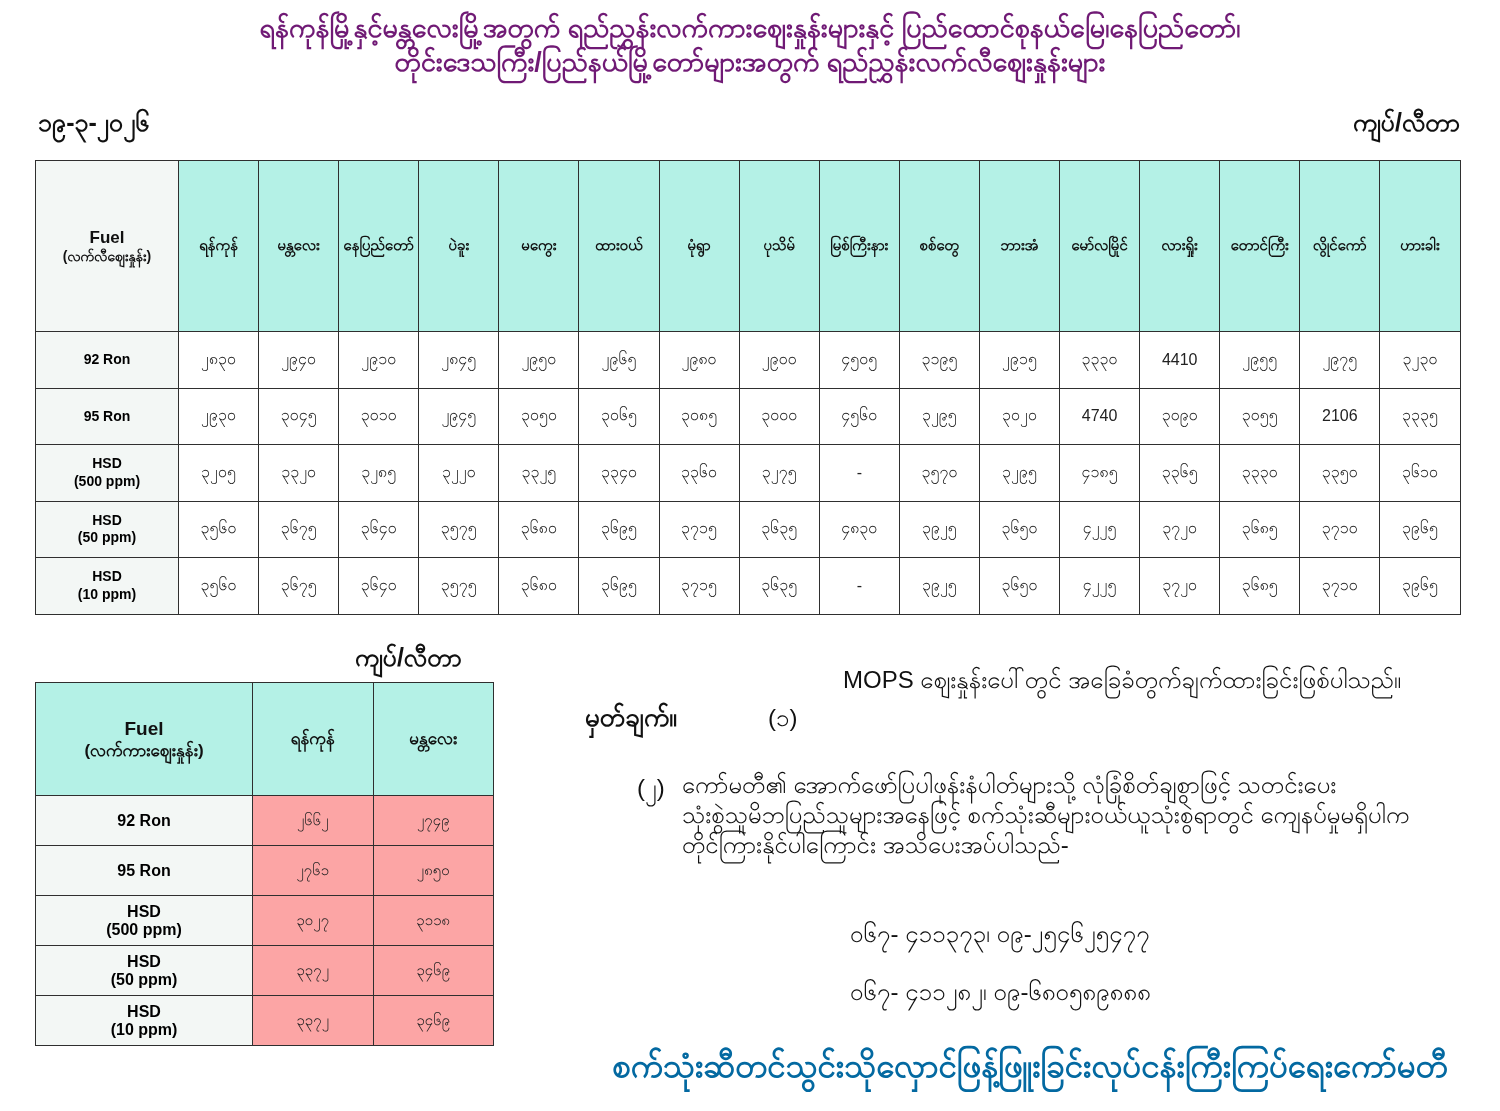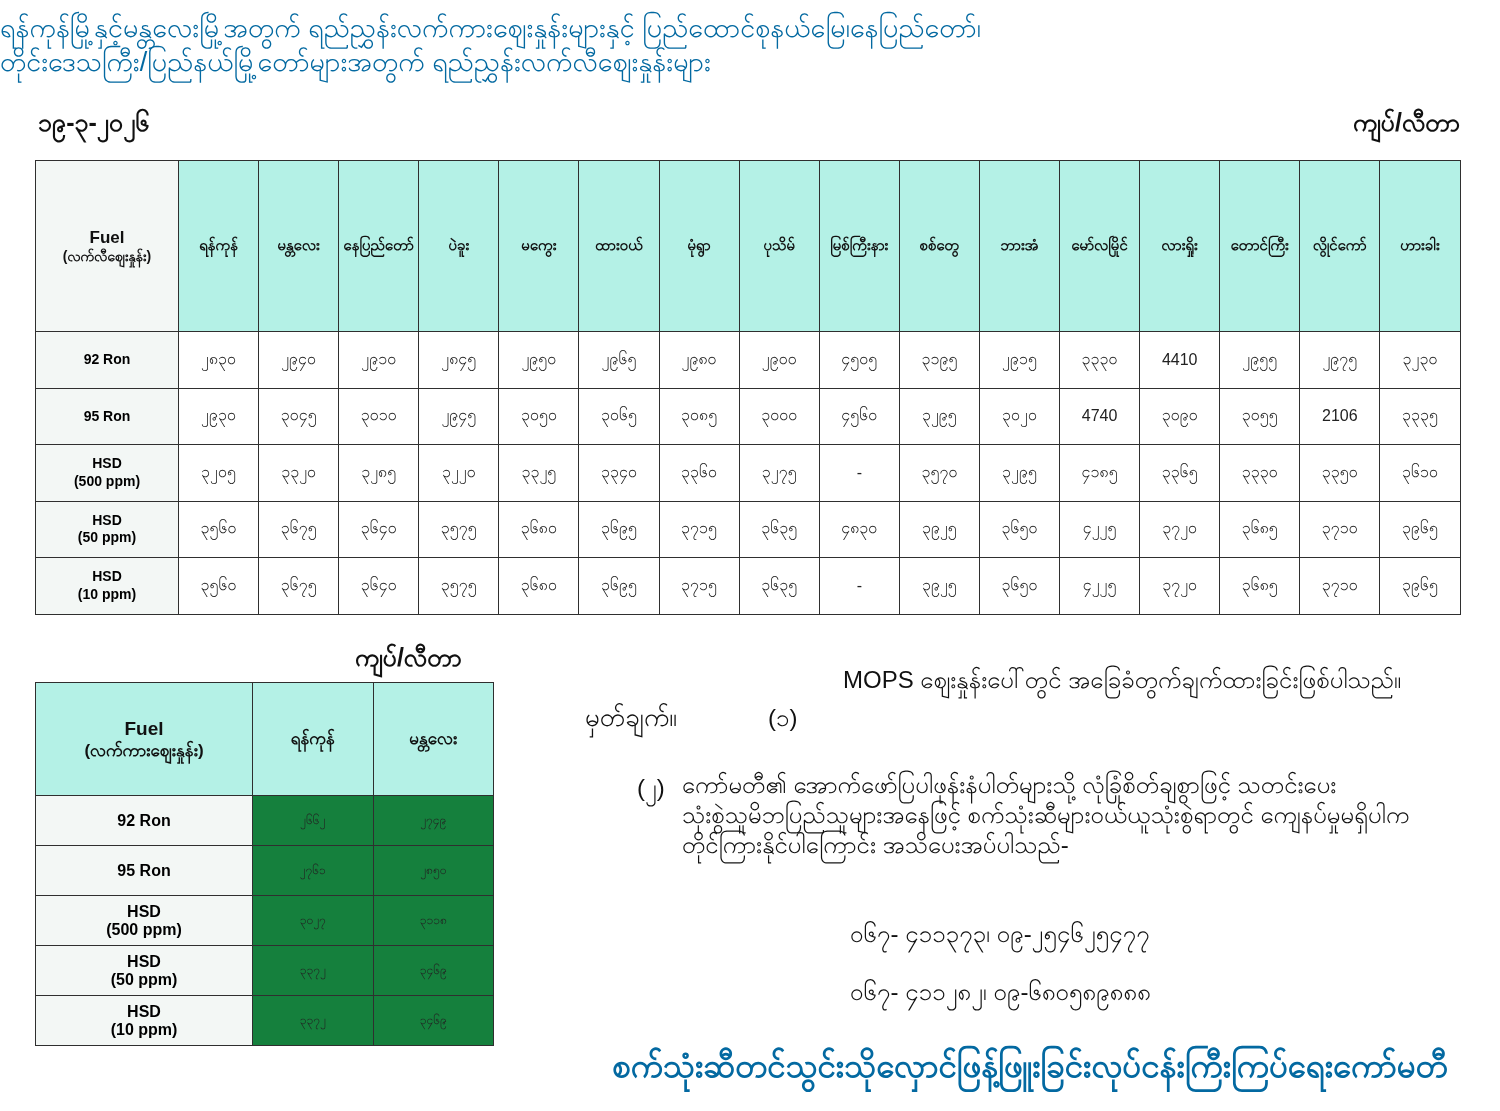--- a/index.html
+++ b/index.html
@@ -1,22 +1,22 @@
 <!DOCTYPE html>
 <html><head>
 <meta charset="utf-8">
 <style>
   html,body{margin:0;padding:0;background:#ffffff;}
   .page{
     position:relative;width:1500px;height:1111px;background:#ffffff;
     font-family:"Liberation Sans",sans-serif;color:#111;overflow:hidden;
   }
   
-  .title{position:absolute;top:12px;left:0;width:1500px;text-align:left;
-    font-weight:normal;font-size:27px;line-height:44px;color:#0369a1;}
+  .title{position:absolute;top:12px;left:0;width:1500px;text-align:center;
+    font-weight:bold;font-size:27px;line-height:44px;color:#701a75;}
   
   .date{position:absolute;top:106px;left:38px;font-weight:bold;font-size:25px;text-align:right;}
   .unit-top{position:absolute;top:106px;right:40px;font-weight:bold;font-size:25px;}
   
   table{border-collapse:collapse;table-layout:fixed;}
   td,th{border:1px solid #2f2f2f;padding:0;vertical-align:middle;text-align:center;overflow:hidden;}
   .retail{position:absolute;left:35px;top:160px;width:1425px;}
   .retail col.c-fuel{width:143px;}
   .retail col.c-city{width:80.1px;}
   .retail thead th{height:170px;background:#b4f1e6;font-size:15px;font-weight:bold;}
@@ -30,26 +30,26 @@
   .fuelcell .l1{font-size:17px;}
   .fuelcell .l2{font-size:14px;}
   
   .unit-small{position:absolute;left:355px;top:641px;font-weight:bold;font-size:25px;}
   .whole{position:absolute;left:35px;top:682px;width:458px;}
   .whole col.c-fuel{width:217px;}
   .whole col.c-city{width:120.5px;}
   .whole thead th{height:112px;background:#b4f1e6;font-weight:bold;font-size:17px;}
   .whole thead th .l1{font-size:19px;}
   .whole tbody tr{height:50px;}
-  .whole tbody td{font-size:12px;font-weight:400;color:#222;background:#15803d;}
+  .whole tbody td{font-size:15px;font-weight:400;color:#222;background:#fca5a5;}
   .whole tbody td.rowlabel{background:#f3f7f5;font-weight:bold;font-size:16px;color:#000;}
   .whole tbody td.rowlabel .l1{line-height:1.1;}
   .whole tbody td.rowlabel .l2{line-height:1.1;}
   
-  .note-heading{position:absolute;left:585px;top:700px;font-weight:normal;font-size:26px;}
+  .note-heading{position:absolute;left:585px;top:700px;font-weight:bold;font-size:26px;}
   .note1-num{position:absolute;left:768px;top:702px;font-size:24px;}
   .note1-text{position:absolute;left:843px;top:664px;font-size:24px;}
   .note2-num{position:absolute;left:637px;top:772px;font-size:24px;}
   .note2-text{position:absolute;left:682px;top:770px;font-size:24px;line-height:44px;width:800px;}
   .phones{position:absolute;left:850px;top:918px;width:612px;font-size:24px;}
   .phones .ph{display:block;margin-bottom:22px;}
   .committee{position:absolute;left:560px;top:1044px;width:940px;text-align:center;
     font-weight:bold;font-size:33px;color:#0369a1;}
 </style>
 </head>

